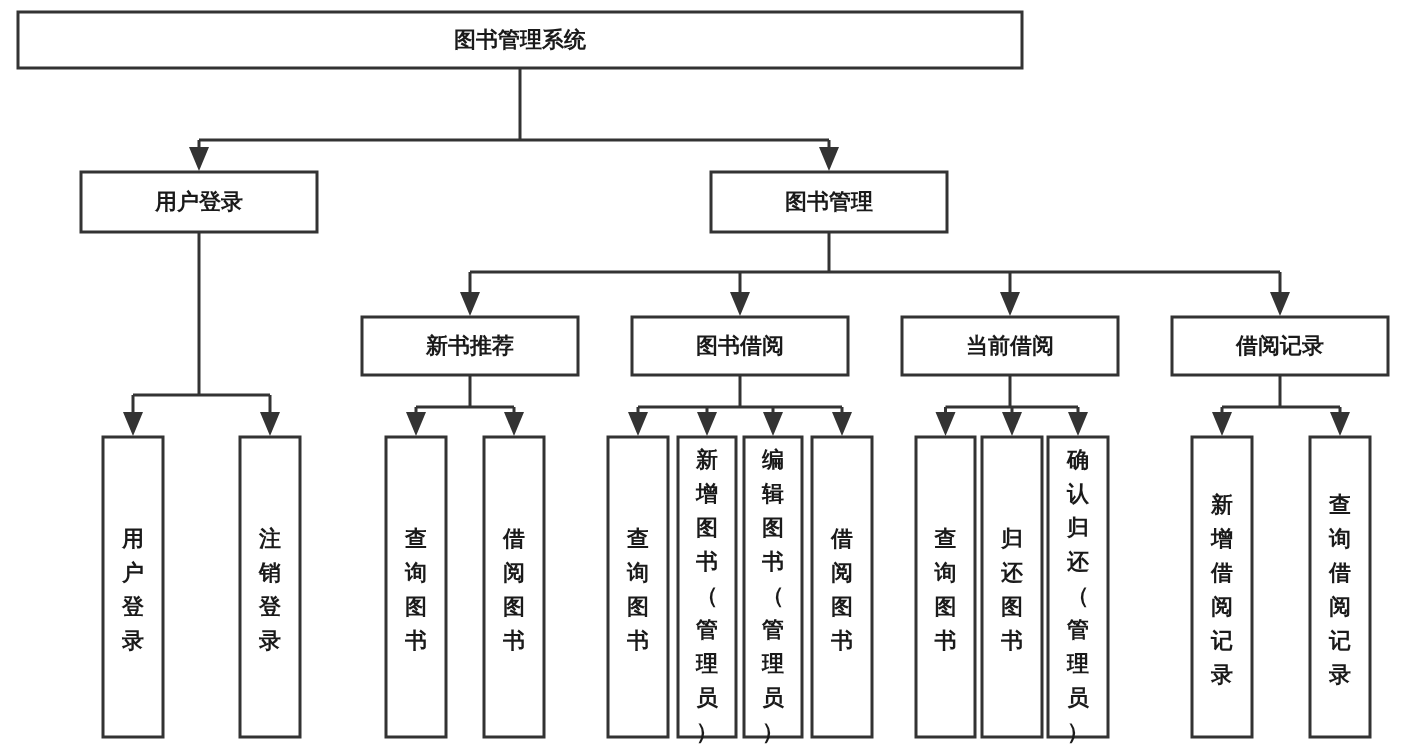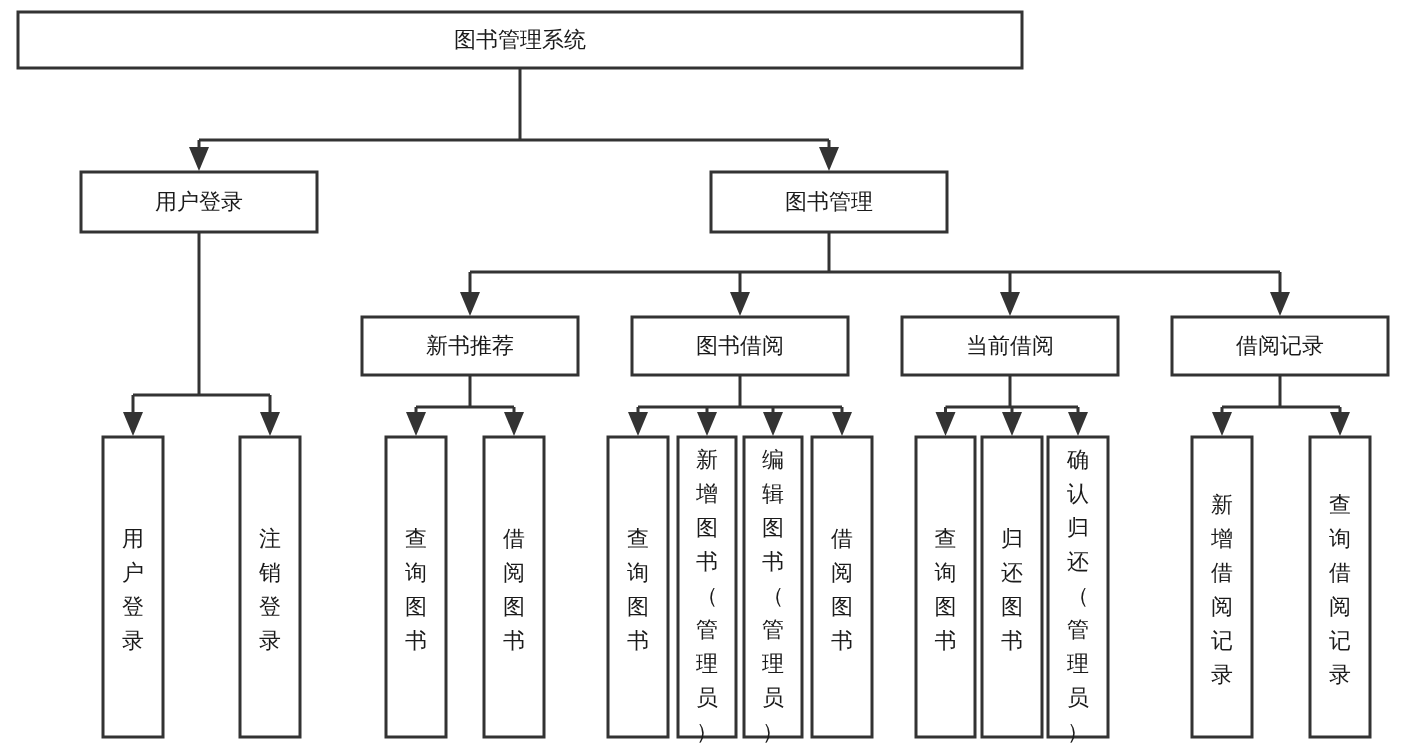--- a/index.html
+++ b/index.html
@@ -12,20 +12,21 @@
     width: 1405px;
     height: 747px;
     font-family: "DejaVu Sans", "Liberation Sans", sans-serif;
     overflow: hidden;
     position: relative;
   }
   #diagram-root {
     position: relative;
     width: 1405px;
     height: 597px;
+    font-weight: bold;
   }
   svg#tree-svg {
     position: absolute;
     top: 0;
     left: 0;
     width: 1405px;
     height: 747px;
     display: block;
   }
   .node-box {

